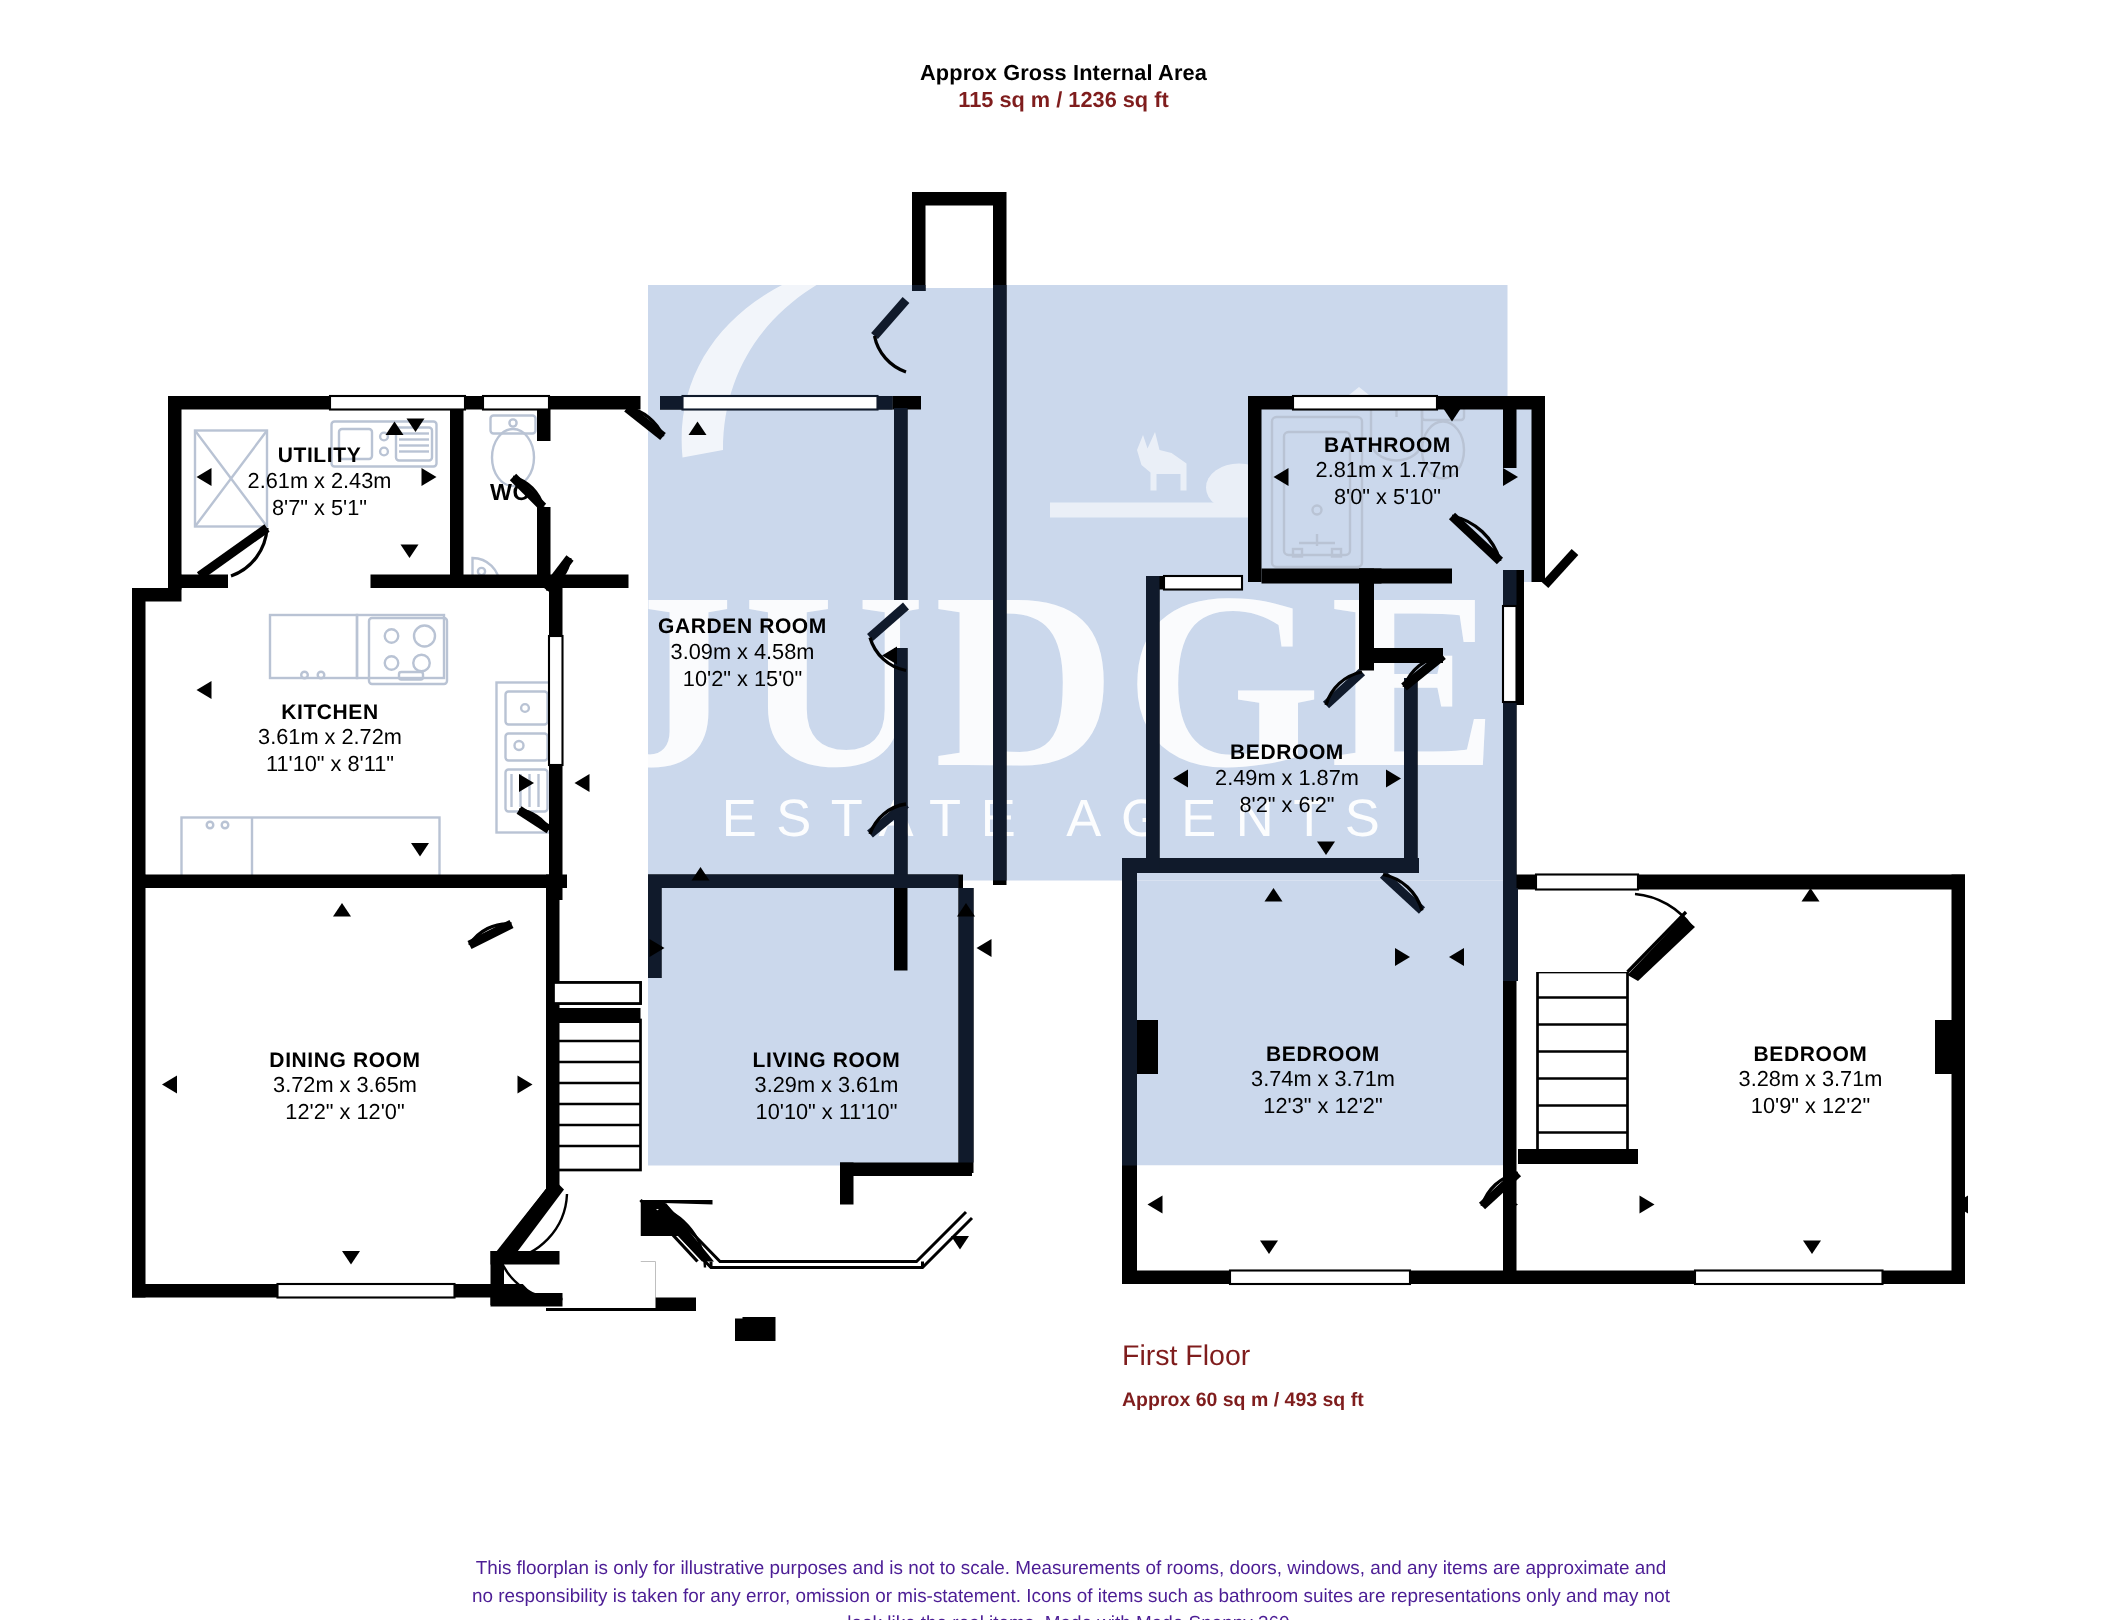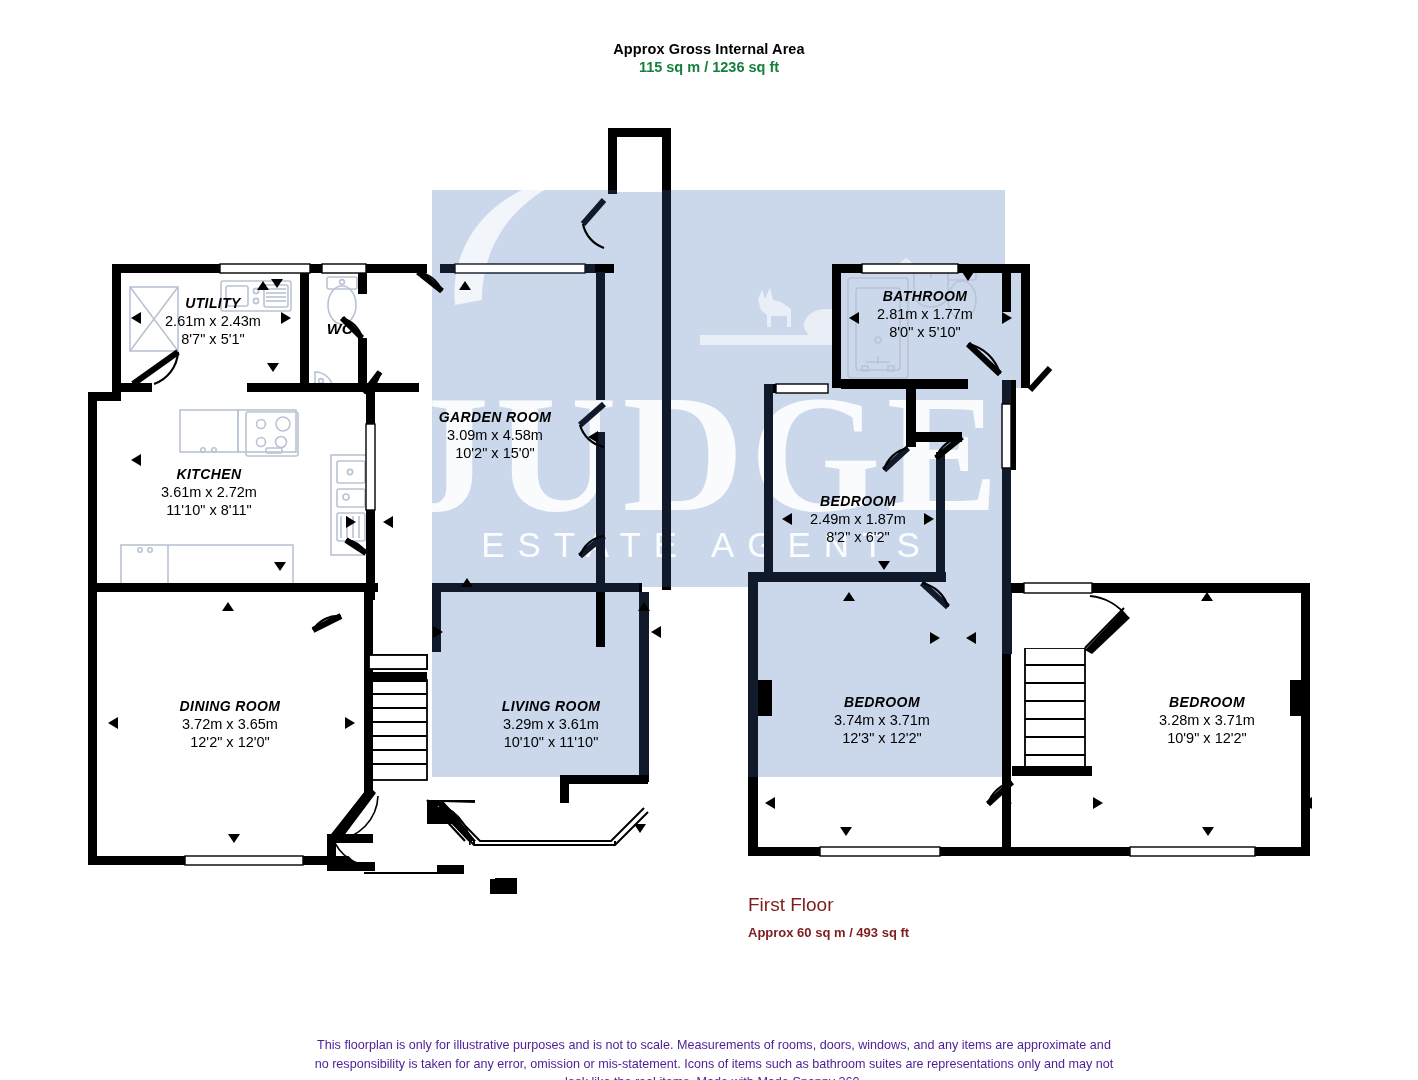--- a/index.html
+++ b/index.html
@@ -30,42 +30,41 @@
   .header .line1 {
     font-size: 14.5px;
     font-weight: bold;
     color: #000;
     letter-spacing: 0.1px;
     line-height: 18px;
   }
   .header .line2 {
     font-size: 14.5px;
     font-weight: bold;
-    color: #15803d;
+    color: #7f1d1d;
     line-height: 18px;
   }
   svg.plan {
     position: absolute;
     left: 0; top: 0;
     width: 1418px;
     height: 1080px;
   }
   .roomlabel {
     position: absolute;
     text-align: center;
     color: #000;
     white-space: nowrap;
     transform: translateX(-50%);
   }
   .roomlabel .rname {
     font-size: 14px;
     font-weight: bold;
     letter-spacing: 0.4px;
     line-height: 18px;
-    font-style: italic;
   }
   .roomlabel .rdim {
     font-size: 14.5px;
     font-weight: normal;
     line-height: 18px;
   }
   .floorcap {
     position: absolute;
     color: #7f1d1d;
     white-space: nowrap;
@@ -510,21 +509,21 @@
   <div class="roomlabel" style="left:213px; top:294px;">
     <div class="rname">UTILITY</div>
     <div class="rdim">2.61m x 2.43m</div>
     <div class="rdim">8'7" x 5'1"</div>
   </div>
 
   <div class="roomlabel" style="left:340px; top:320px;">
     <div class="rname" style="font-size:15.5px;">WC</div>
   </div>
 
-  <div class="roomlabel" style="left:209px; top:465px;">
+  <div class="roomlabel" style="left:220px; top:465px;">
     <div class="rname">KITCHEN</div>
     <div class="rdim">3.61m x 2.72m</div>
     <div class="rdim">11'10" x 8'11"</div>
   </div>
 
   <div class="roomlabel" style="left:495px; top:408px;">
     <div class="rname">GARDEN ROOM</div>
     <div class="rdim">3.09m x 4.58m</div>
     <div class="rdim">10'2" x 15'0"</div>
   </div>

